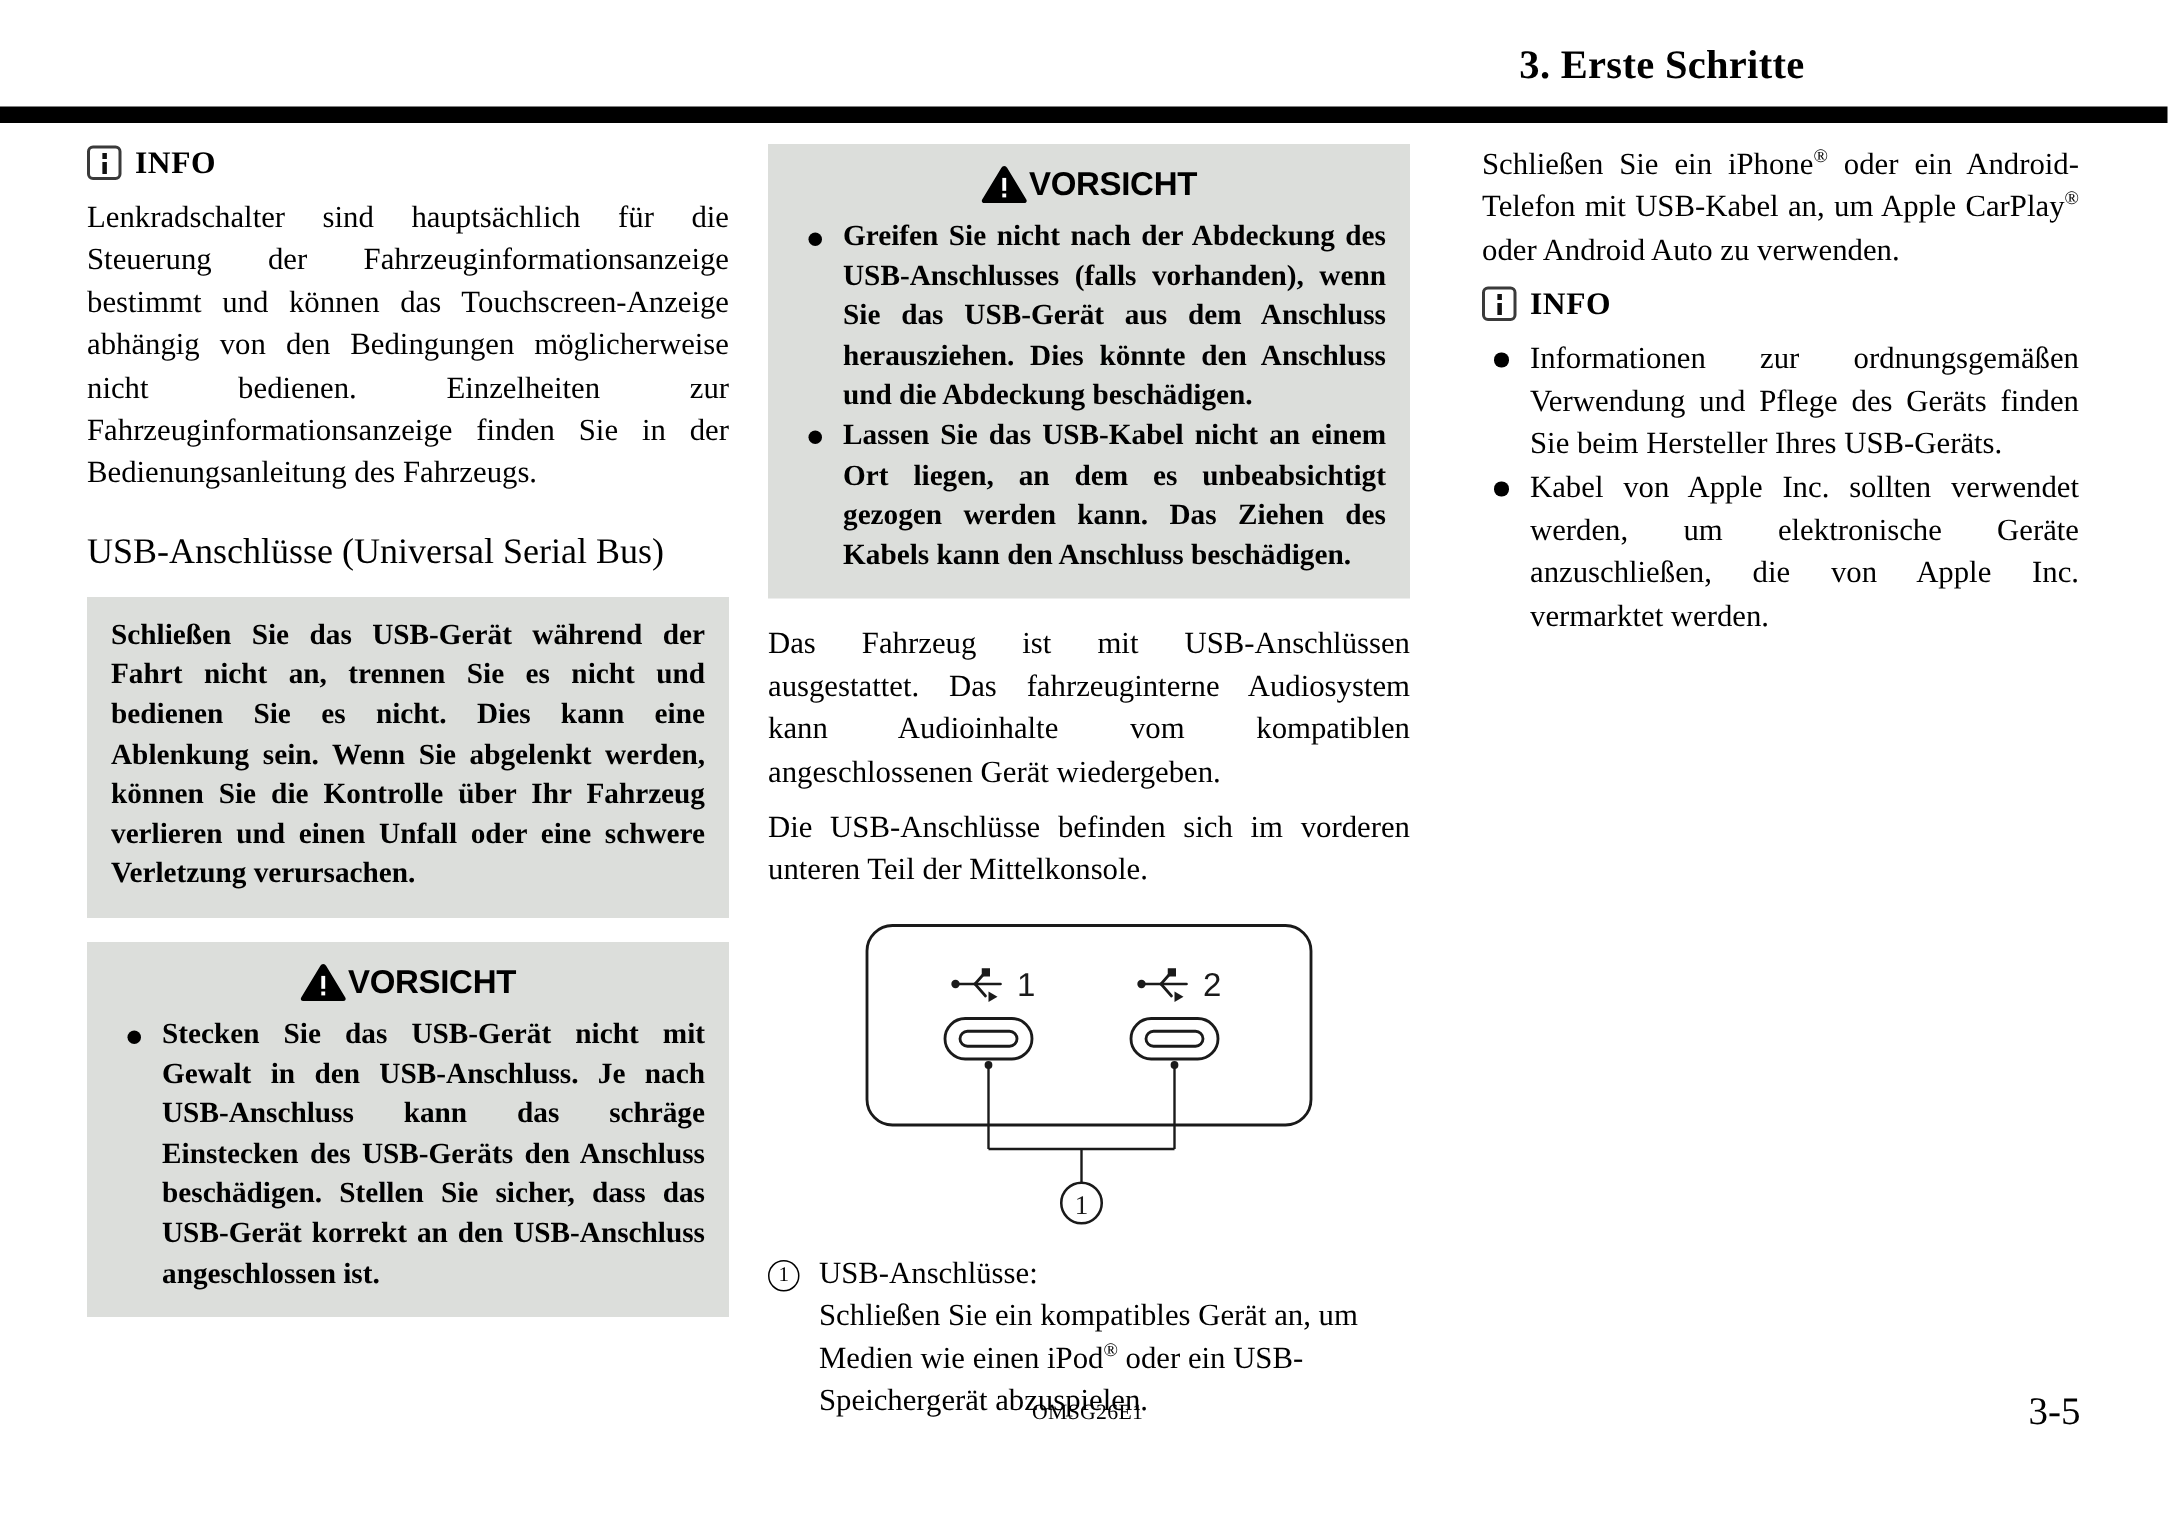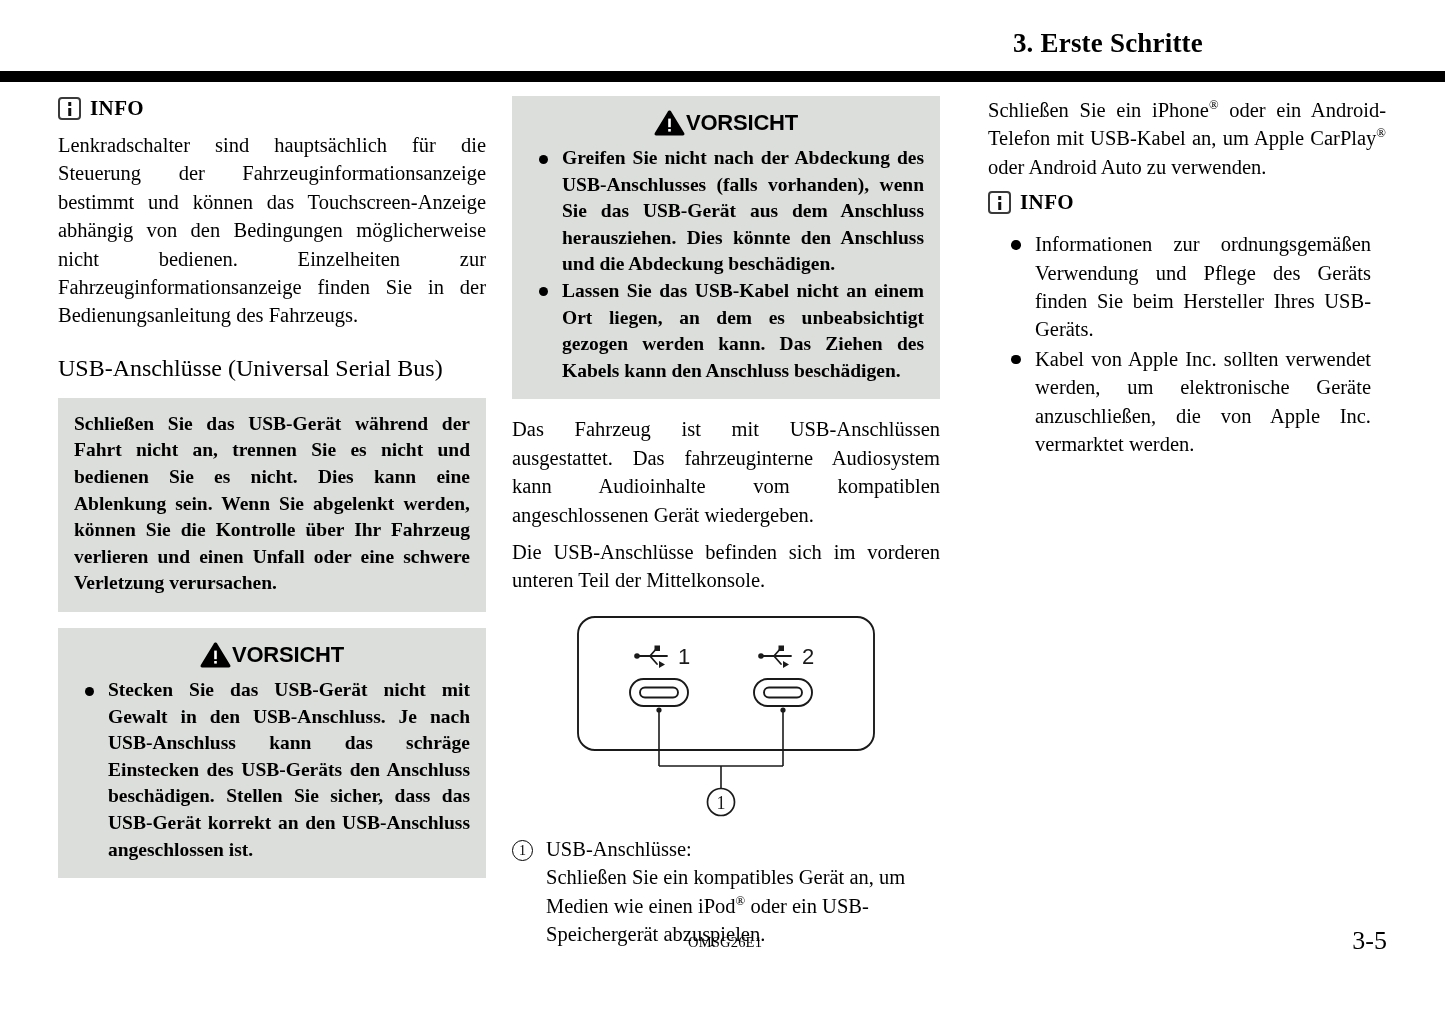--- a/index.html
+++ b/index.html
@@ -180,21 +180,21 @@
     top: 9.5px;
     width: 9px;
     height: 9px;
     border-radius: 50%;
     background: #000000;
   }
 
   
   ul.info-bullets {
     list-style: none;
-    margin: 15px;
+    margin: 0;
     padding: 0;
   }
   ul.info-bullets > li {
     position: relative;
     padding-left: 32px;
     font-size: 20.5px;
     line-height: 28.4px;
     text-align: justify;
     margin-bottom: 1px;
   }

